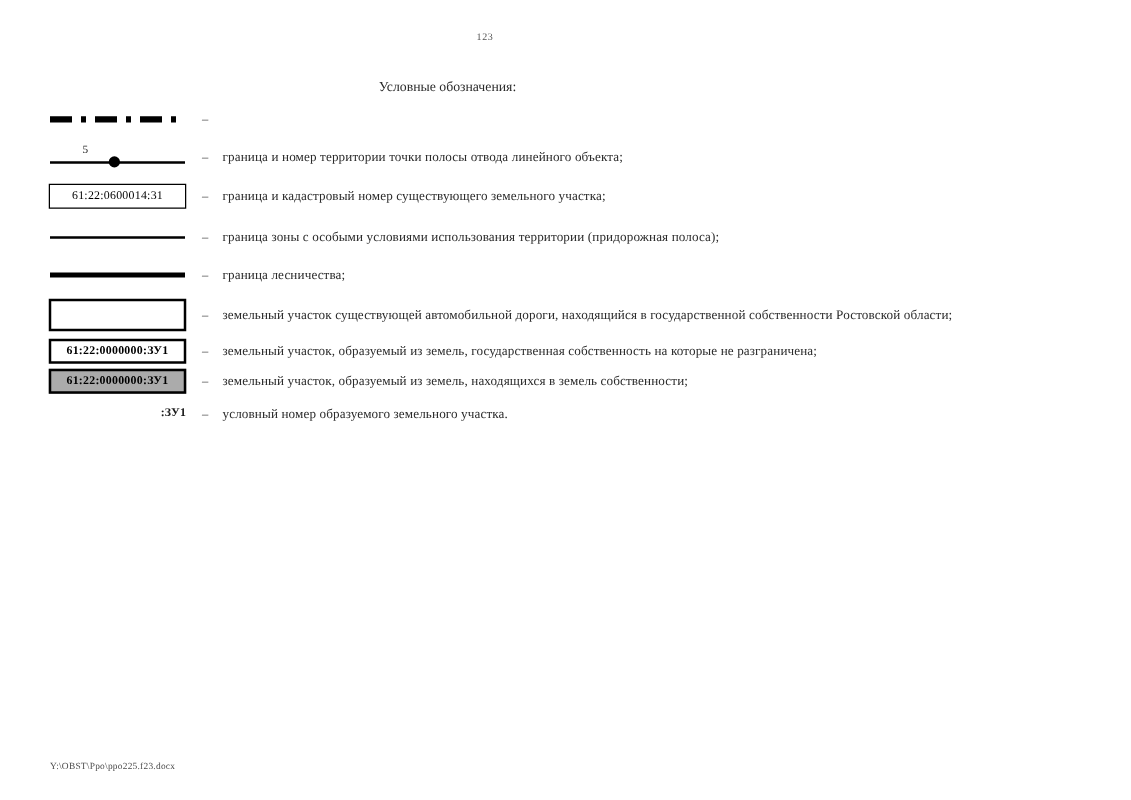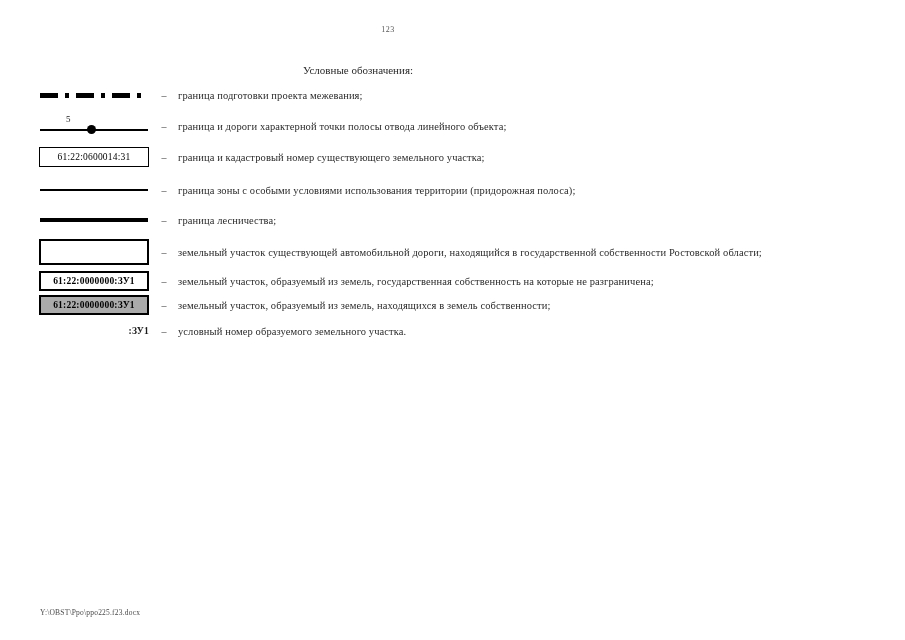--- a/index.html
+++ b/index.html
@@ -188,35 +188,34 @@
 
 <div class="legend-title">Условные обозначения:</div>
 
 <div class="legend">
 
   <div class="legend-row" style="height:18px;">
     <div class="sym-cell">
       <div class="sym-dashdot"></div>
     </div>
     <div class="dash-cell">–</div>
-    <div class="desc-cell">граница подготовки проекта межевания;</div>
   </div>
 
   <div style="height:12px;"></div>
 
   <div class="legend-row" style="height:20px;">
     <div class="sym-cell">
       <div class="sym-point">
         <span class="pt-num">5</span>
         <span class="pt-line"></span>
         <span class="pt-dot"></span>
       </div>
     </div>
     <div class="dash-cell">–</div>
-    <div class="desc-cell">граница и дороги характерной точки полосы отвода линейного объекта;</div>
+    <div class="desc-cell">граница и номер территории точки полосы отвода линейного объекта;</div>
   </div>
 
   <div style="height:10px;"></div>
 
   <div class="legend-row" style="height:22px;">
     <div class="sym-cell">
       <div class="sym-box thin">61:22:0600014:31</div>
     </div>
     <div class="dash-cell">–</div>
     <div class="desc-cell">граница и кадастровый номер существующего земельного участка;</div>

